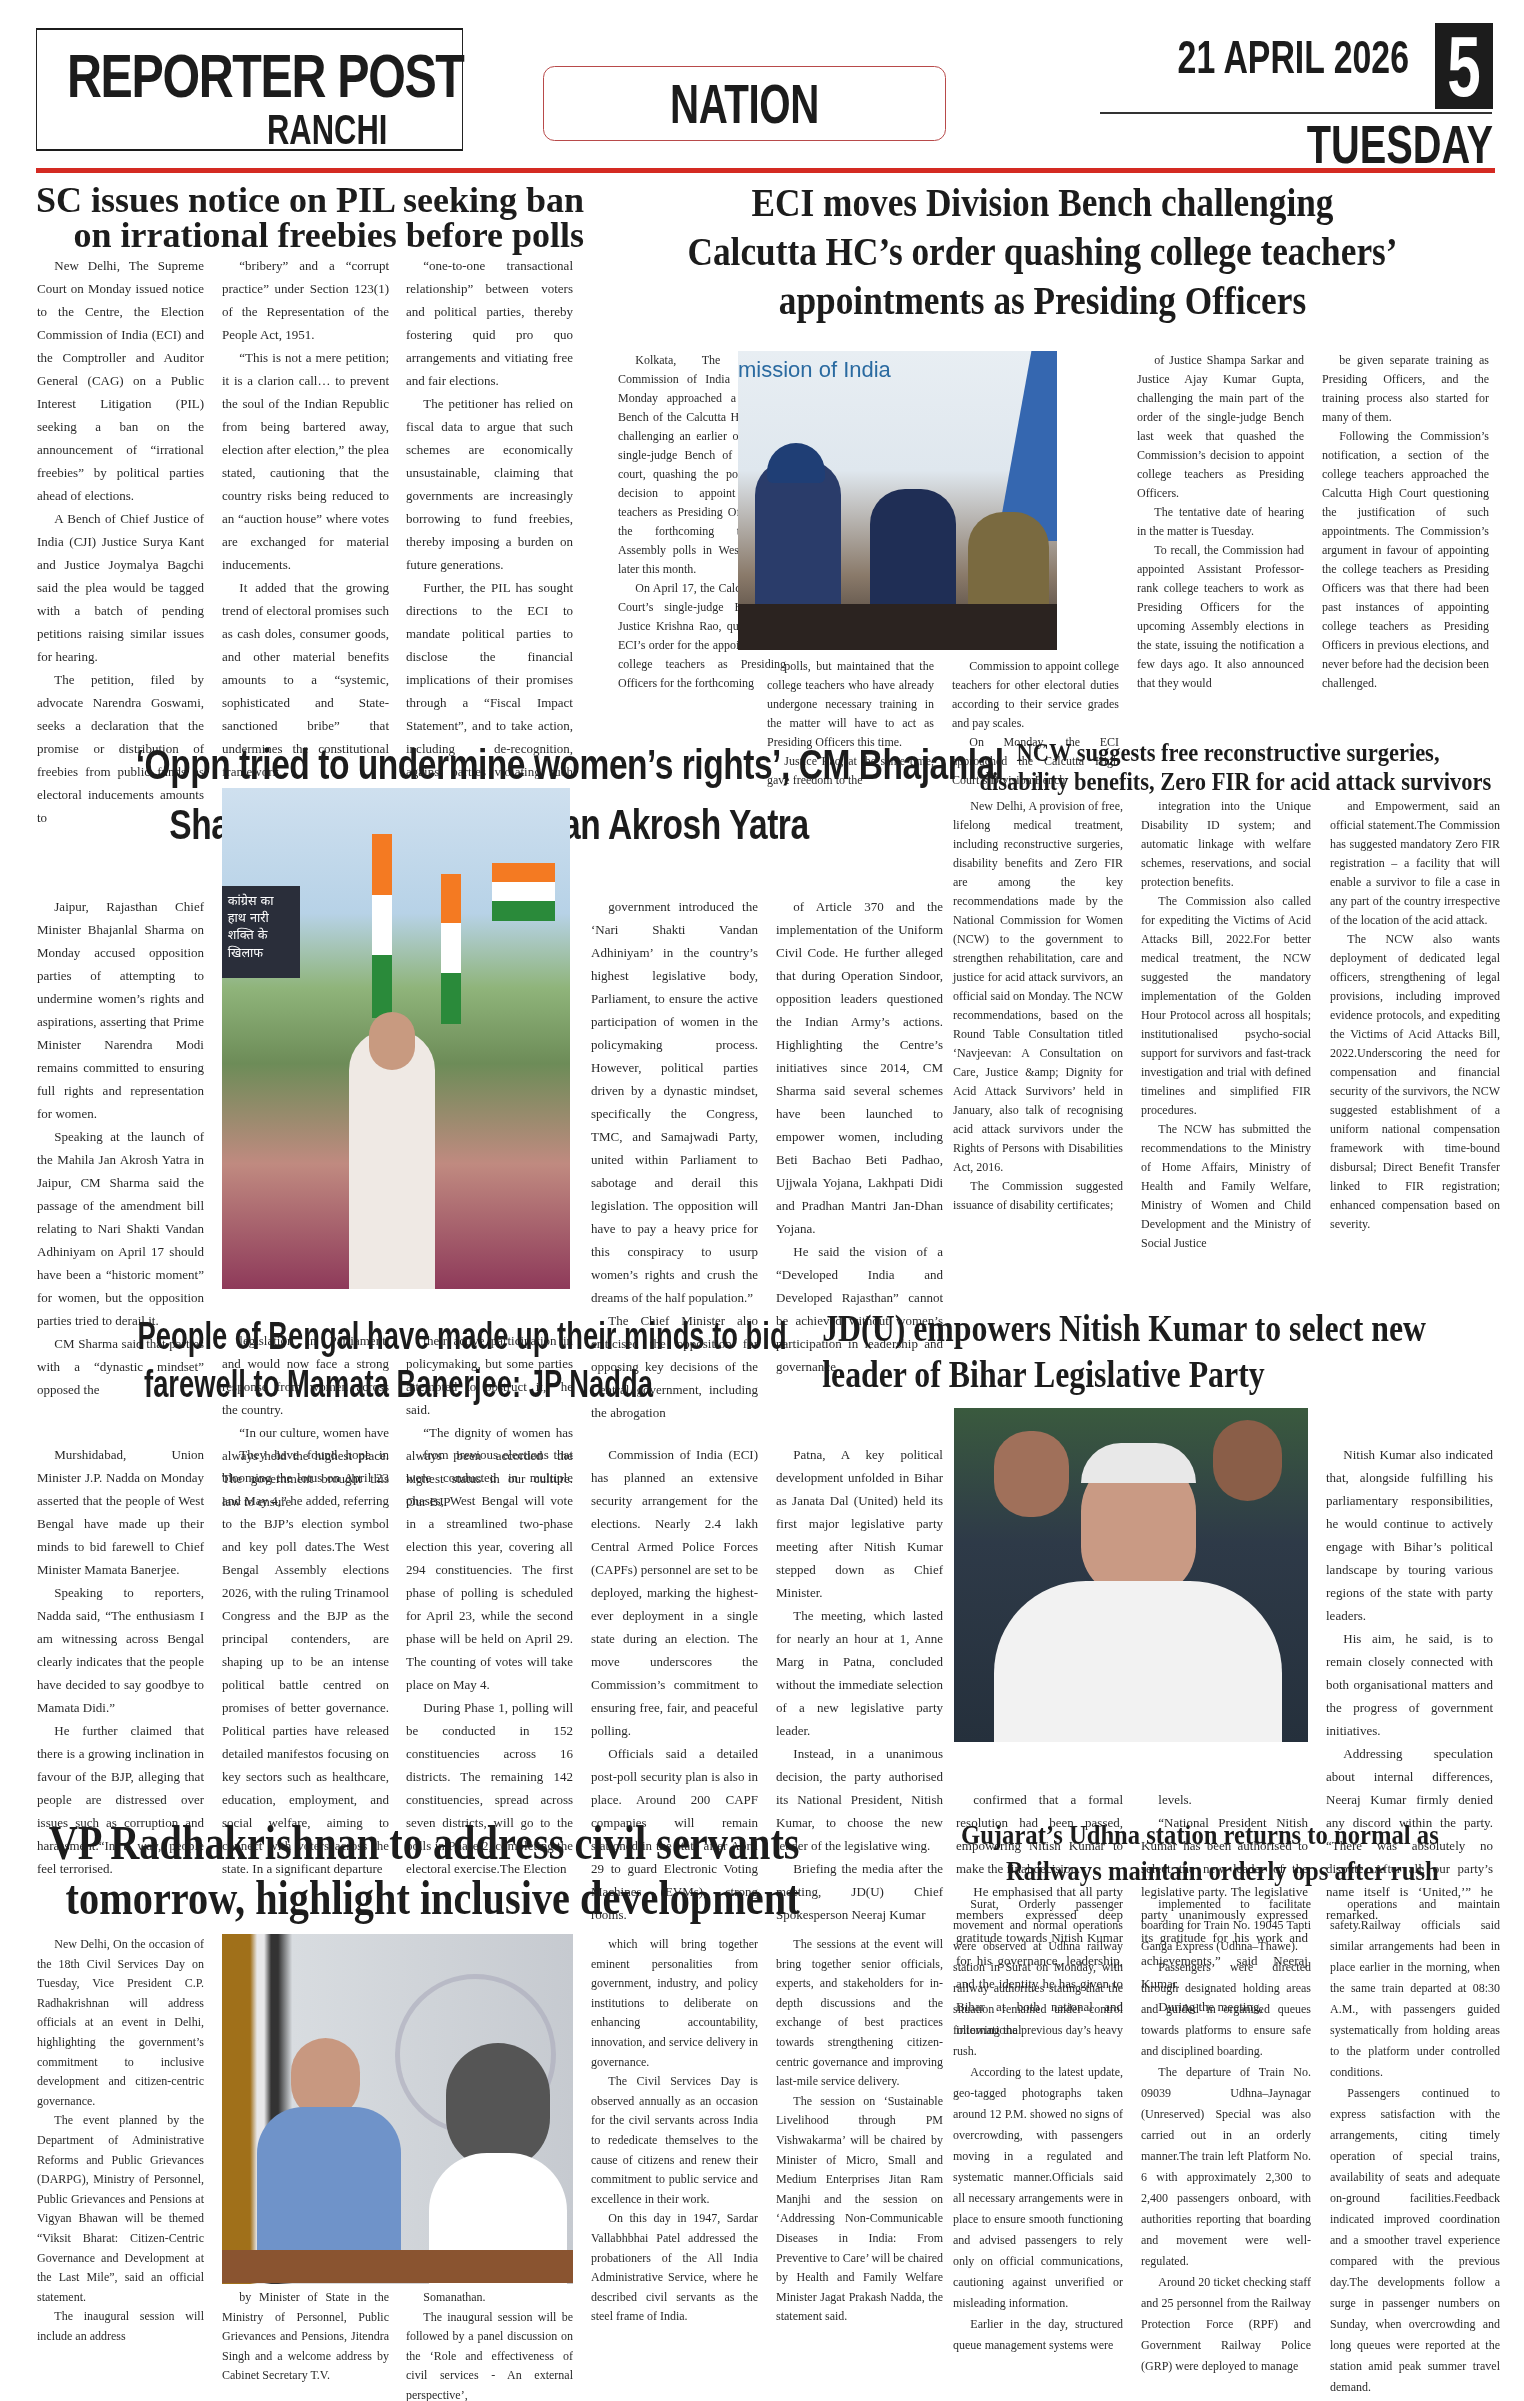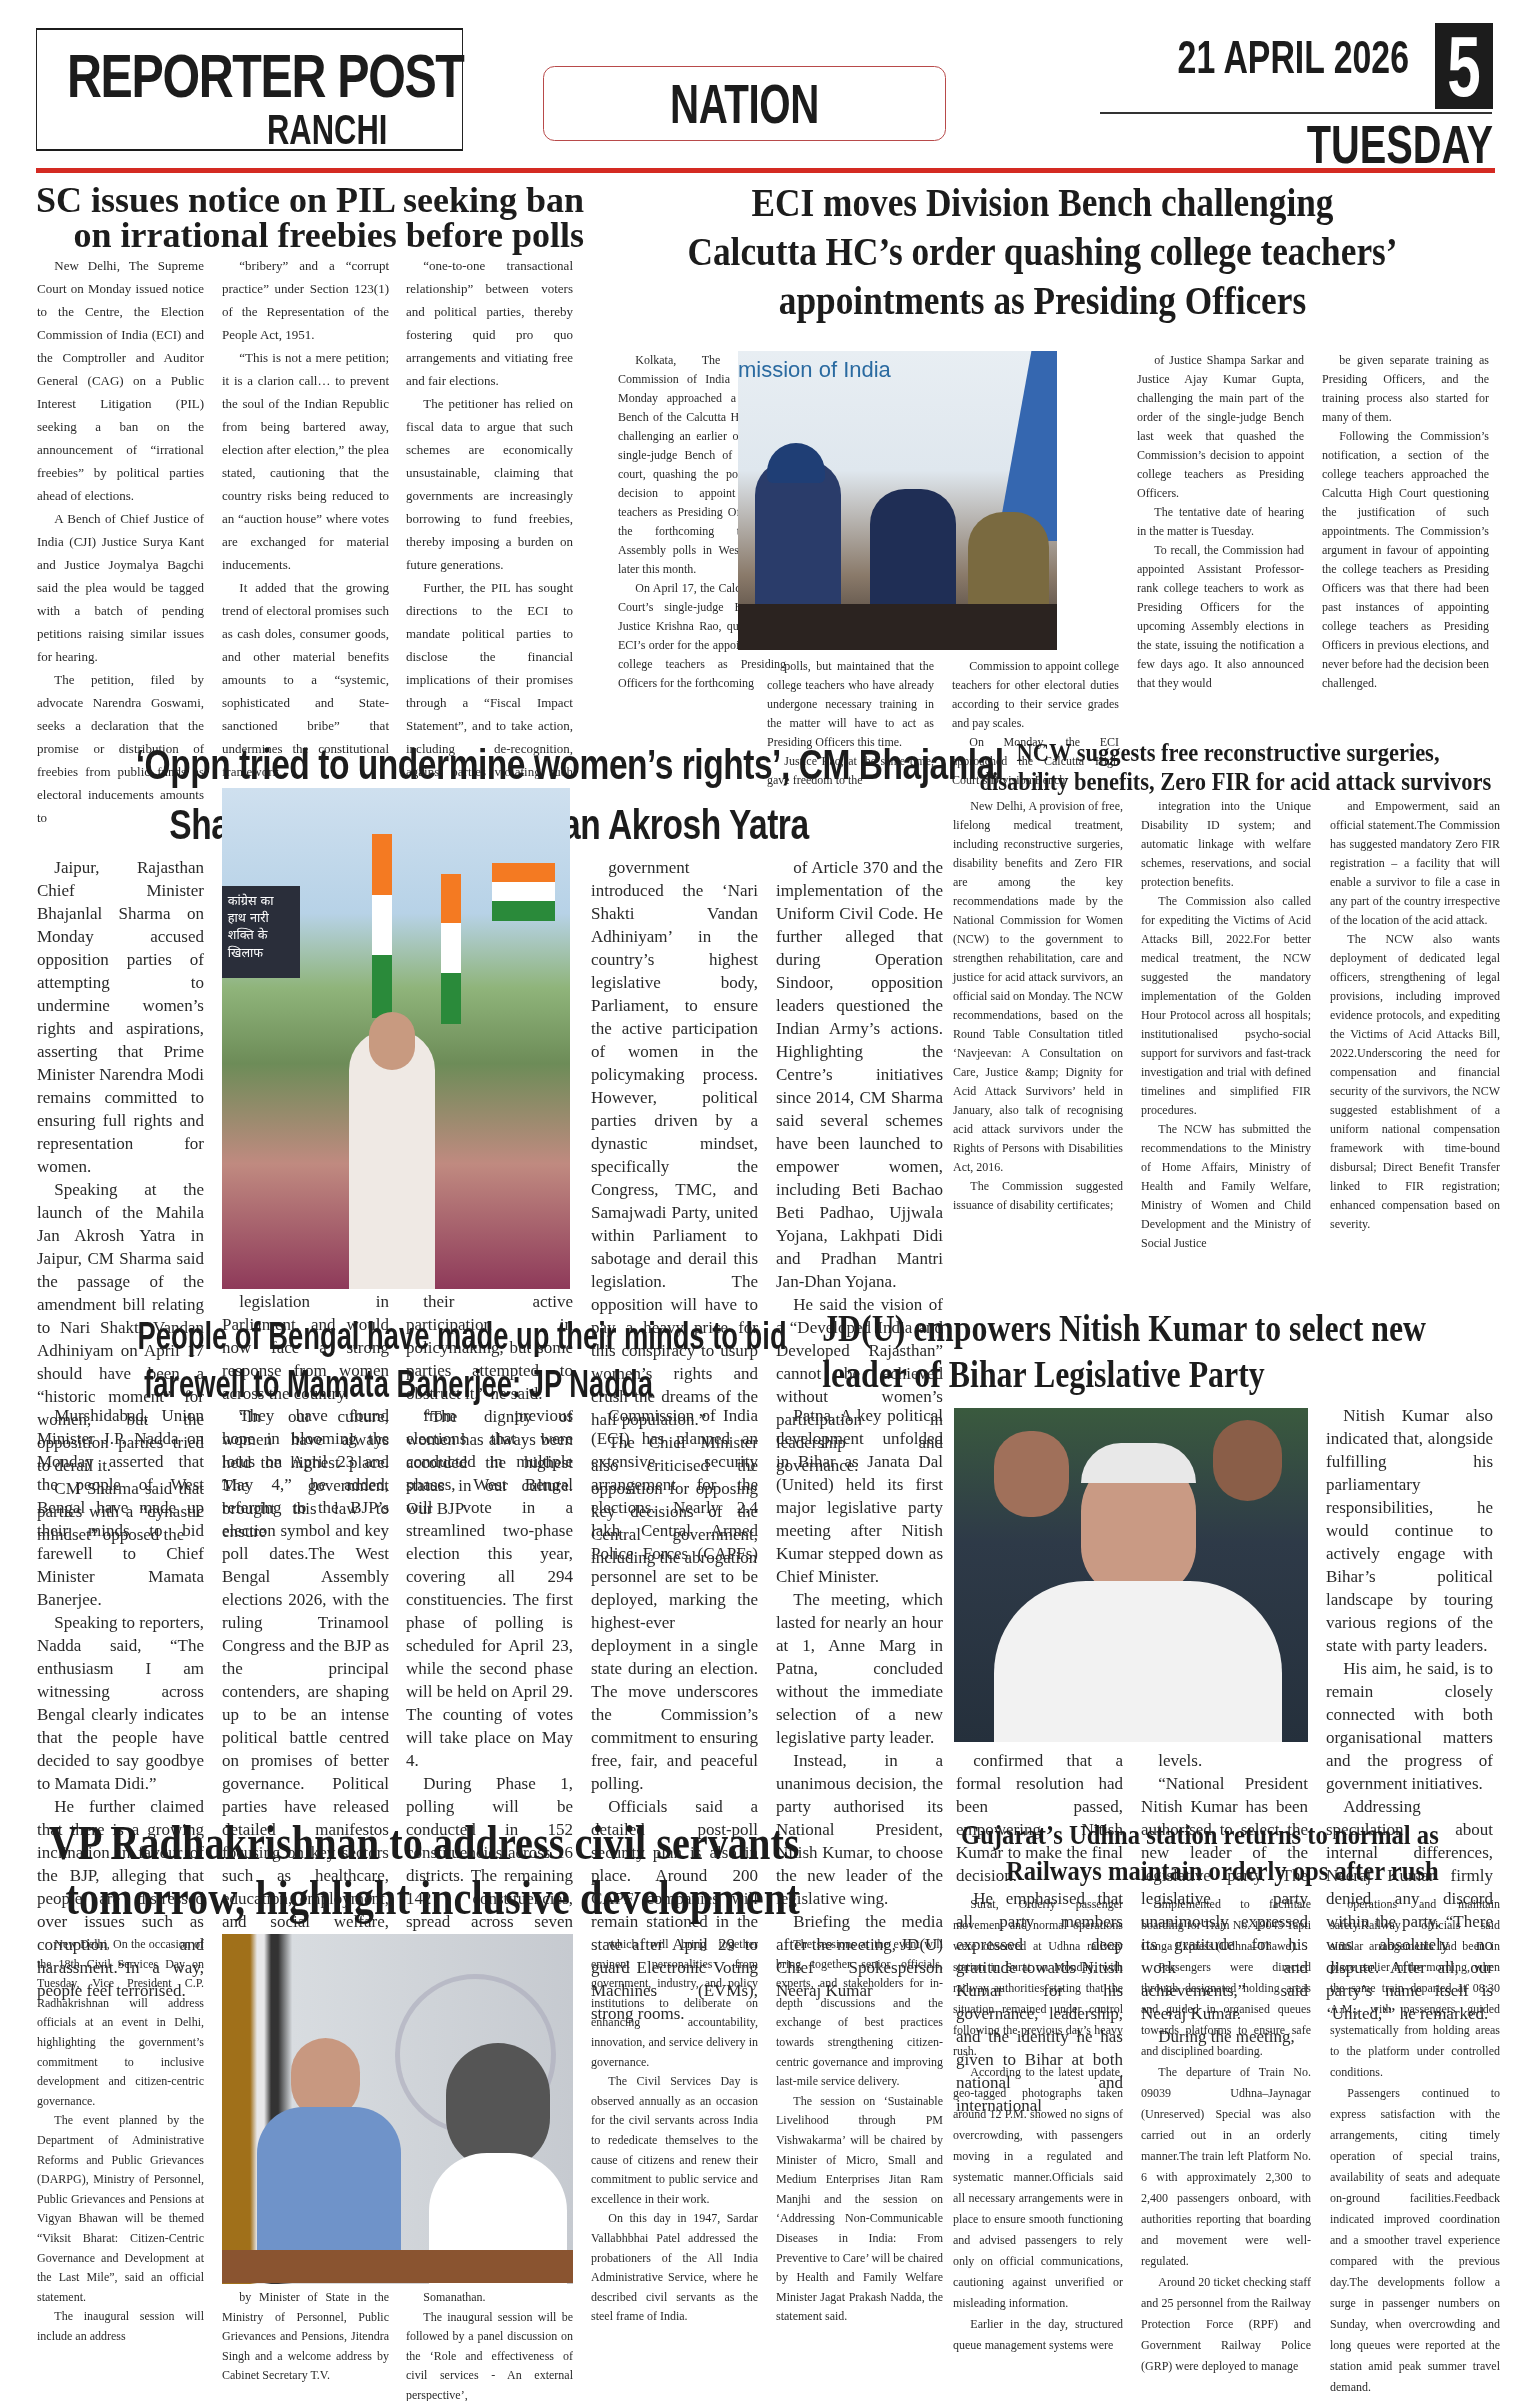--- a/index.html
+++ b/index.html
@@ -35,21 +35,21 @@
   
   .hl { position: absolute; font-weight: bold; color: #1c1c1c; line-height: 1.1; white-space: nowrap; }
   .hl.serif { font-family: "Liberation Serif", serif; text-align: right; }
   .hl.sans { font-family: "Liberation Sans", sans-serif; }
   .hl .ln { display: block; transform-origin: left top; }
 
   
   .col { position: absolute; font-size: 13px; line-height: 23px; text-align: justify; color: #2a2a2a; hyphens: auto; }
   .col p { text-indent: 17.3px; }
   .col.tight { font-size: 12px; line-height: 19px; }
-  .col.med { font-size: 17px; line-height: 23px; }
+  .col.med { font-size: 13px; line-height: 23px; margin-top: 39px; }
 
   
   .photo { position: absolute; overflow: hidden; }
 </style>
 </head>
 <body>
 
 <div class="abs mast-box">
   <div class="mast-title">REPORTER POST</div>
   <div class="mast-sub">RANCHI</div>

